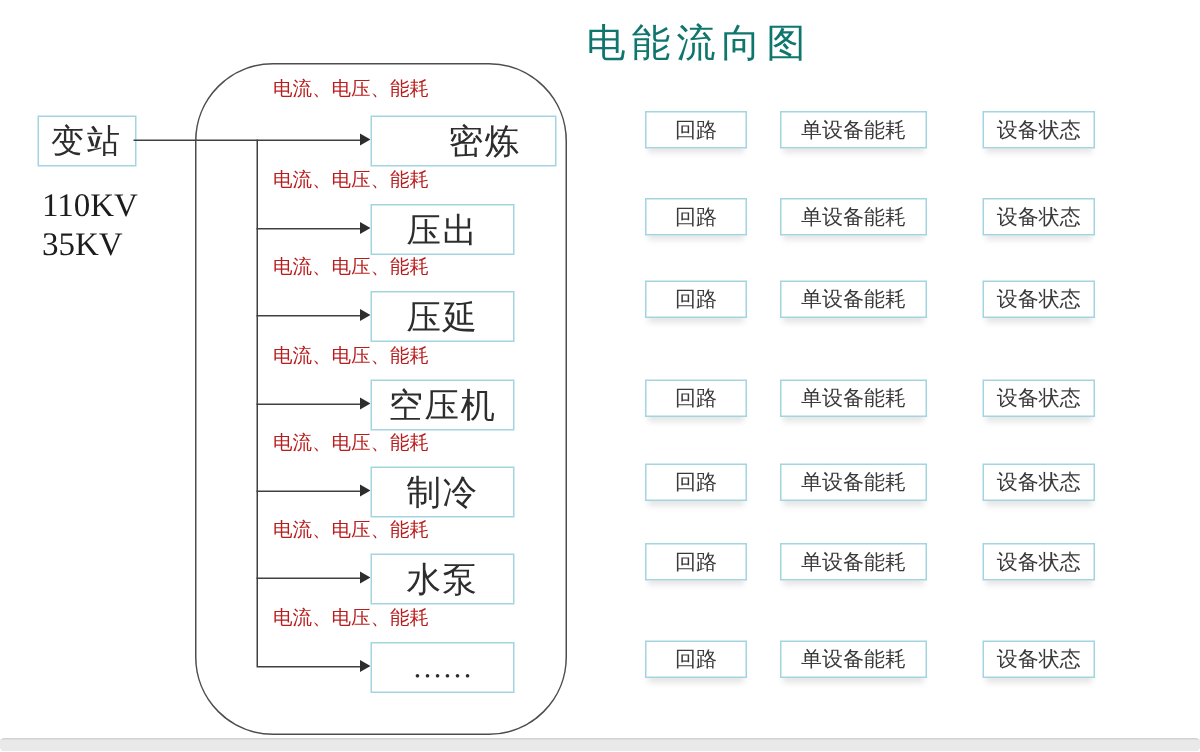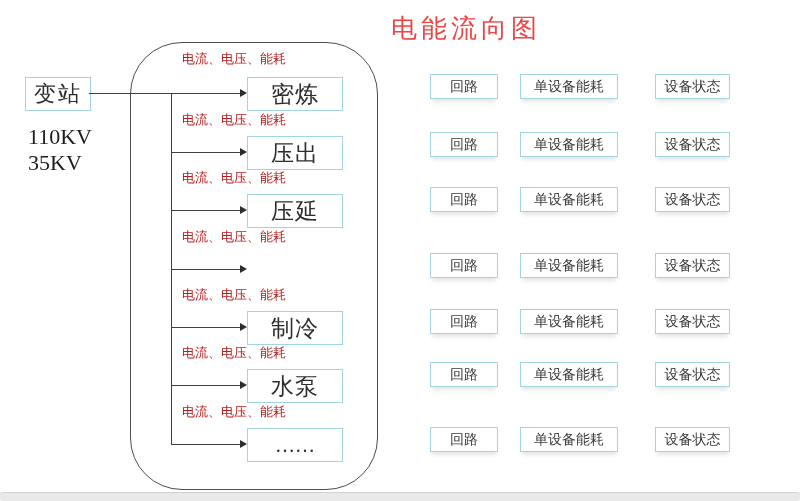--- a/index.html
+++ b/index.html
@@ -15,21 +15,21 @@
     background: #ffffff;
     overflow: hidden;
     color: #333;
   }
   .page-title {
     position: absolute;
     left: 391px;
     top: 11px;
     font-size: 26px;
     letter-spacing: 4px;
-    color: #ef4444;
+    color: #0f766e;
     white-space: nowrap;
   }
   
   .substation-box {
     position: absolute;
     left: 25px;
     top: 77px;
     width: 64px;
     height: 32px;
     border: 1px solid #a2d5e0;
@@ -171,29 +171,32 @@
   <div class="arrowhead" style="left:240px; top:440px;"></div>
 
   <div class="measure-label" style="top:50px;">电流、电压、能耗</div>
   <div class="measure-label" style="top:111px;">电流、电压、能耗</div>
   <div class="measure-label" style="top:169px;">电流、电压、能耗</div>
   <div class="measure-label" style="top:228px;">电流、电压、能耗</div>
   <div class="measure-label" style="top:286px;">电流、电压、能耗</div>
   <div class="measure-label" style="top:344px;">电流、电压、能耗</div>
   <div class="measure-label" style="top:403px;">电流、电压、能耗</div>
 
-  <div class="device-box" style="top:77px;">
+  <div class="device-box" style="top:77px;padding-left:28px;">
     <span>密炼</span>
   </div>
   <div class="device-box" style="top:136px;">
     <span>压出</span>
   </div>
   <div class="device-box" style="top:194px;">
     <span>压延</span>
   </div>
+  <div class="device-box" style="top:253px;">
+    <span>空压机</span>
+  </div>
   <div class="device-box" style="top:311px;">
     <span>制冷</span>
   </div>
   <div class="device-box" style="top:369px;">
     <span>水泵</span>
   </div>
   <div class="device-box dots" style="top:428px;">
     <span>……</span>
   </div>
 

